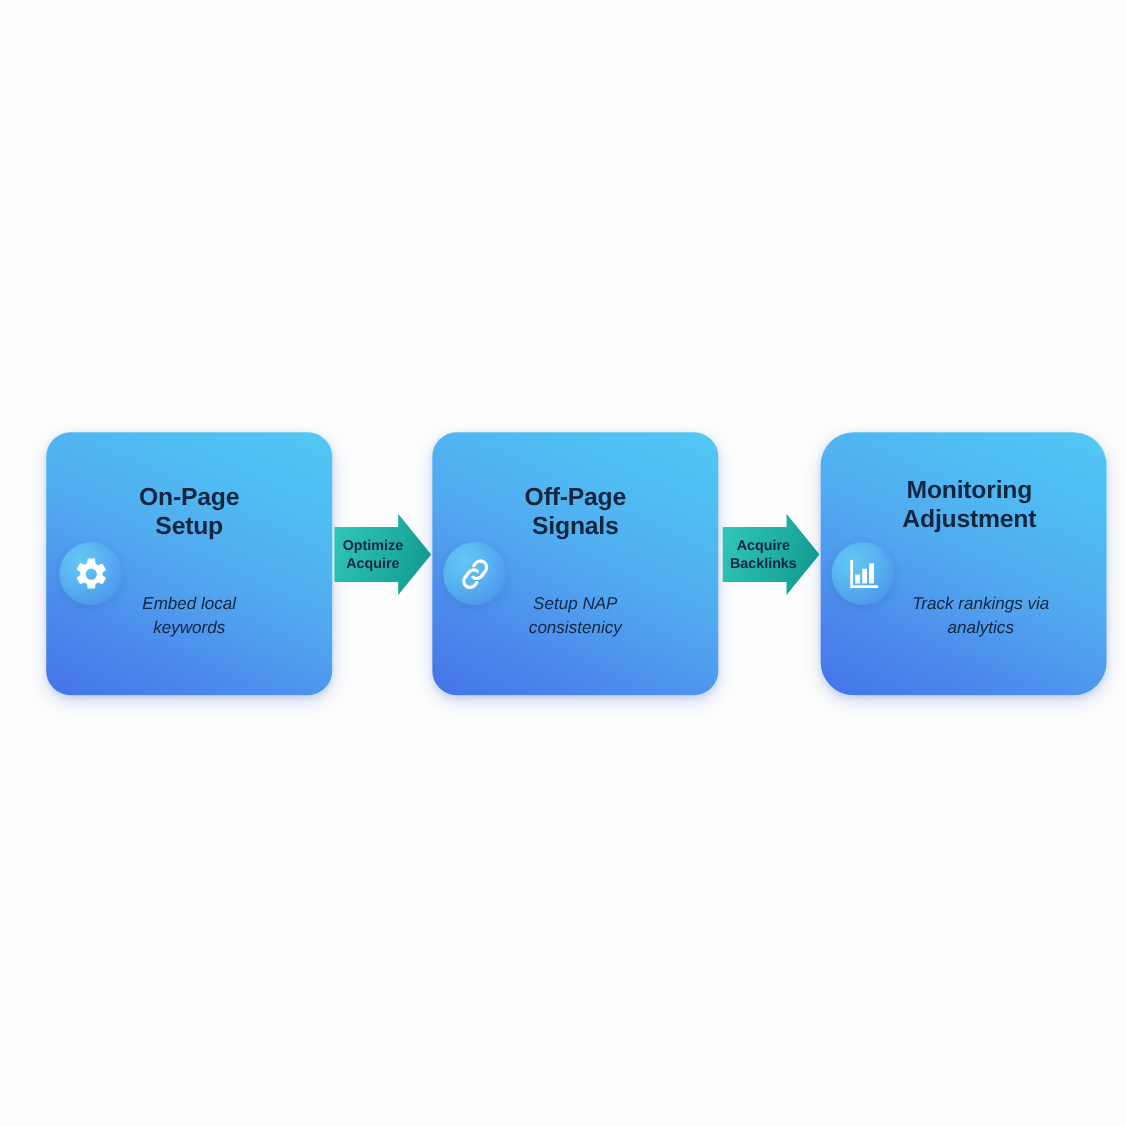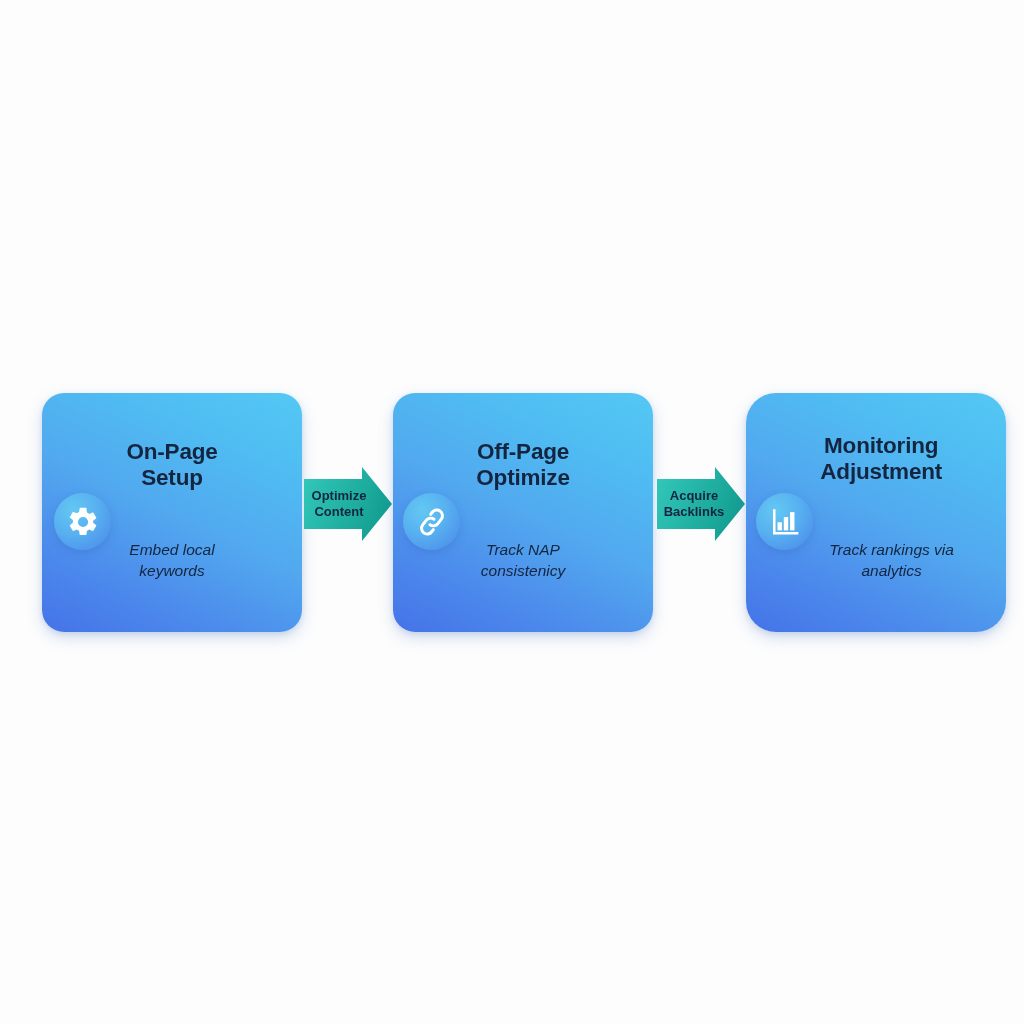--- a/index.html
+++ b/index.html
@@ -168,38 +168,38 @@
     <svg width="92" height="78" viewBox="0 0 92 78" aria-hidden="true">
       <defs>
         <linearGradient id="agrad1" x1="0" y1="0" x2="1" y2="0.35">
           <stop offset="0%" stop-color="#33c9bb"></stop>
           <stop offset="100%" stop-color="#14a093"></stop>
         </linearGradient>
       </defs>
       <path d="M2 14 H60 V2 L90 39 L60 76 V64 H2 Z" fill="url(#agrad1)"></path>
     </svg>
     <div class="arrow-label">Optimize
-Content</div>
+Acquire</div>
   </div>
 
   <div class="card c2">
     <div class="card-body">
 
       <div class="icon-badge">
         <svg width="34" height="34" viewBox="0 0 24 24" aria-hidden="true">
           <g transform="rotate(-8 12 12)">
             <path fill="none" stroke="#ffffff" stroke-width="2.1" stroke-linecap="round" d="M10.3 13.7a4 4 0 0 0 5.66 0l2.83-2.83a4 4 0 0 0-5.66-5.66l-1.3 1.3"></path>
             <path fill="none" stroke="#ffffff" stroke-width="2.1" stroke-linecap="round" d="M13.7 10.3a4 4 0 0 0-5.66 0l-2.83 2.83a4 4 0 1 0 5.66 5.66l1.3-1.3"></path>
           </g>
         </svg>
       </div>
 
       <div class="card-title">Off-Page
-Optimize</div>
-      <div class="card-desc">Track NAP
+Signals</div>
+      <div class="card-desc">Setup NAP
 consistenicy</div>
     </div>
   </div>
 
   <div class="arrow-wrap a2">
     <svg width="92" height="78" viewBox="0 0 92 78" aria-hidden="true">
       <defs>
         <linearGradient id="agrad2" x1="0" y1="0" x2="1" y2="0.35">
           <stop offset="0%" stop-color="#33c9bb"></stop>
           <stop offset="100%" stop-color="#14a093"></stop>

